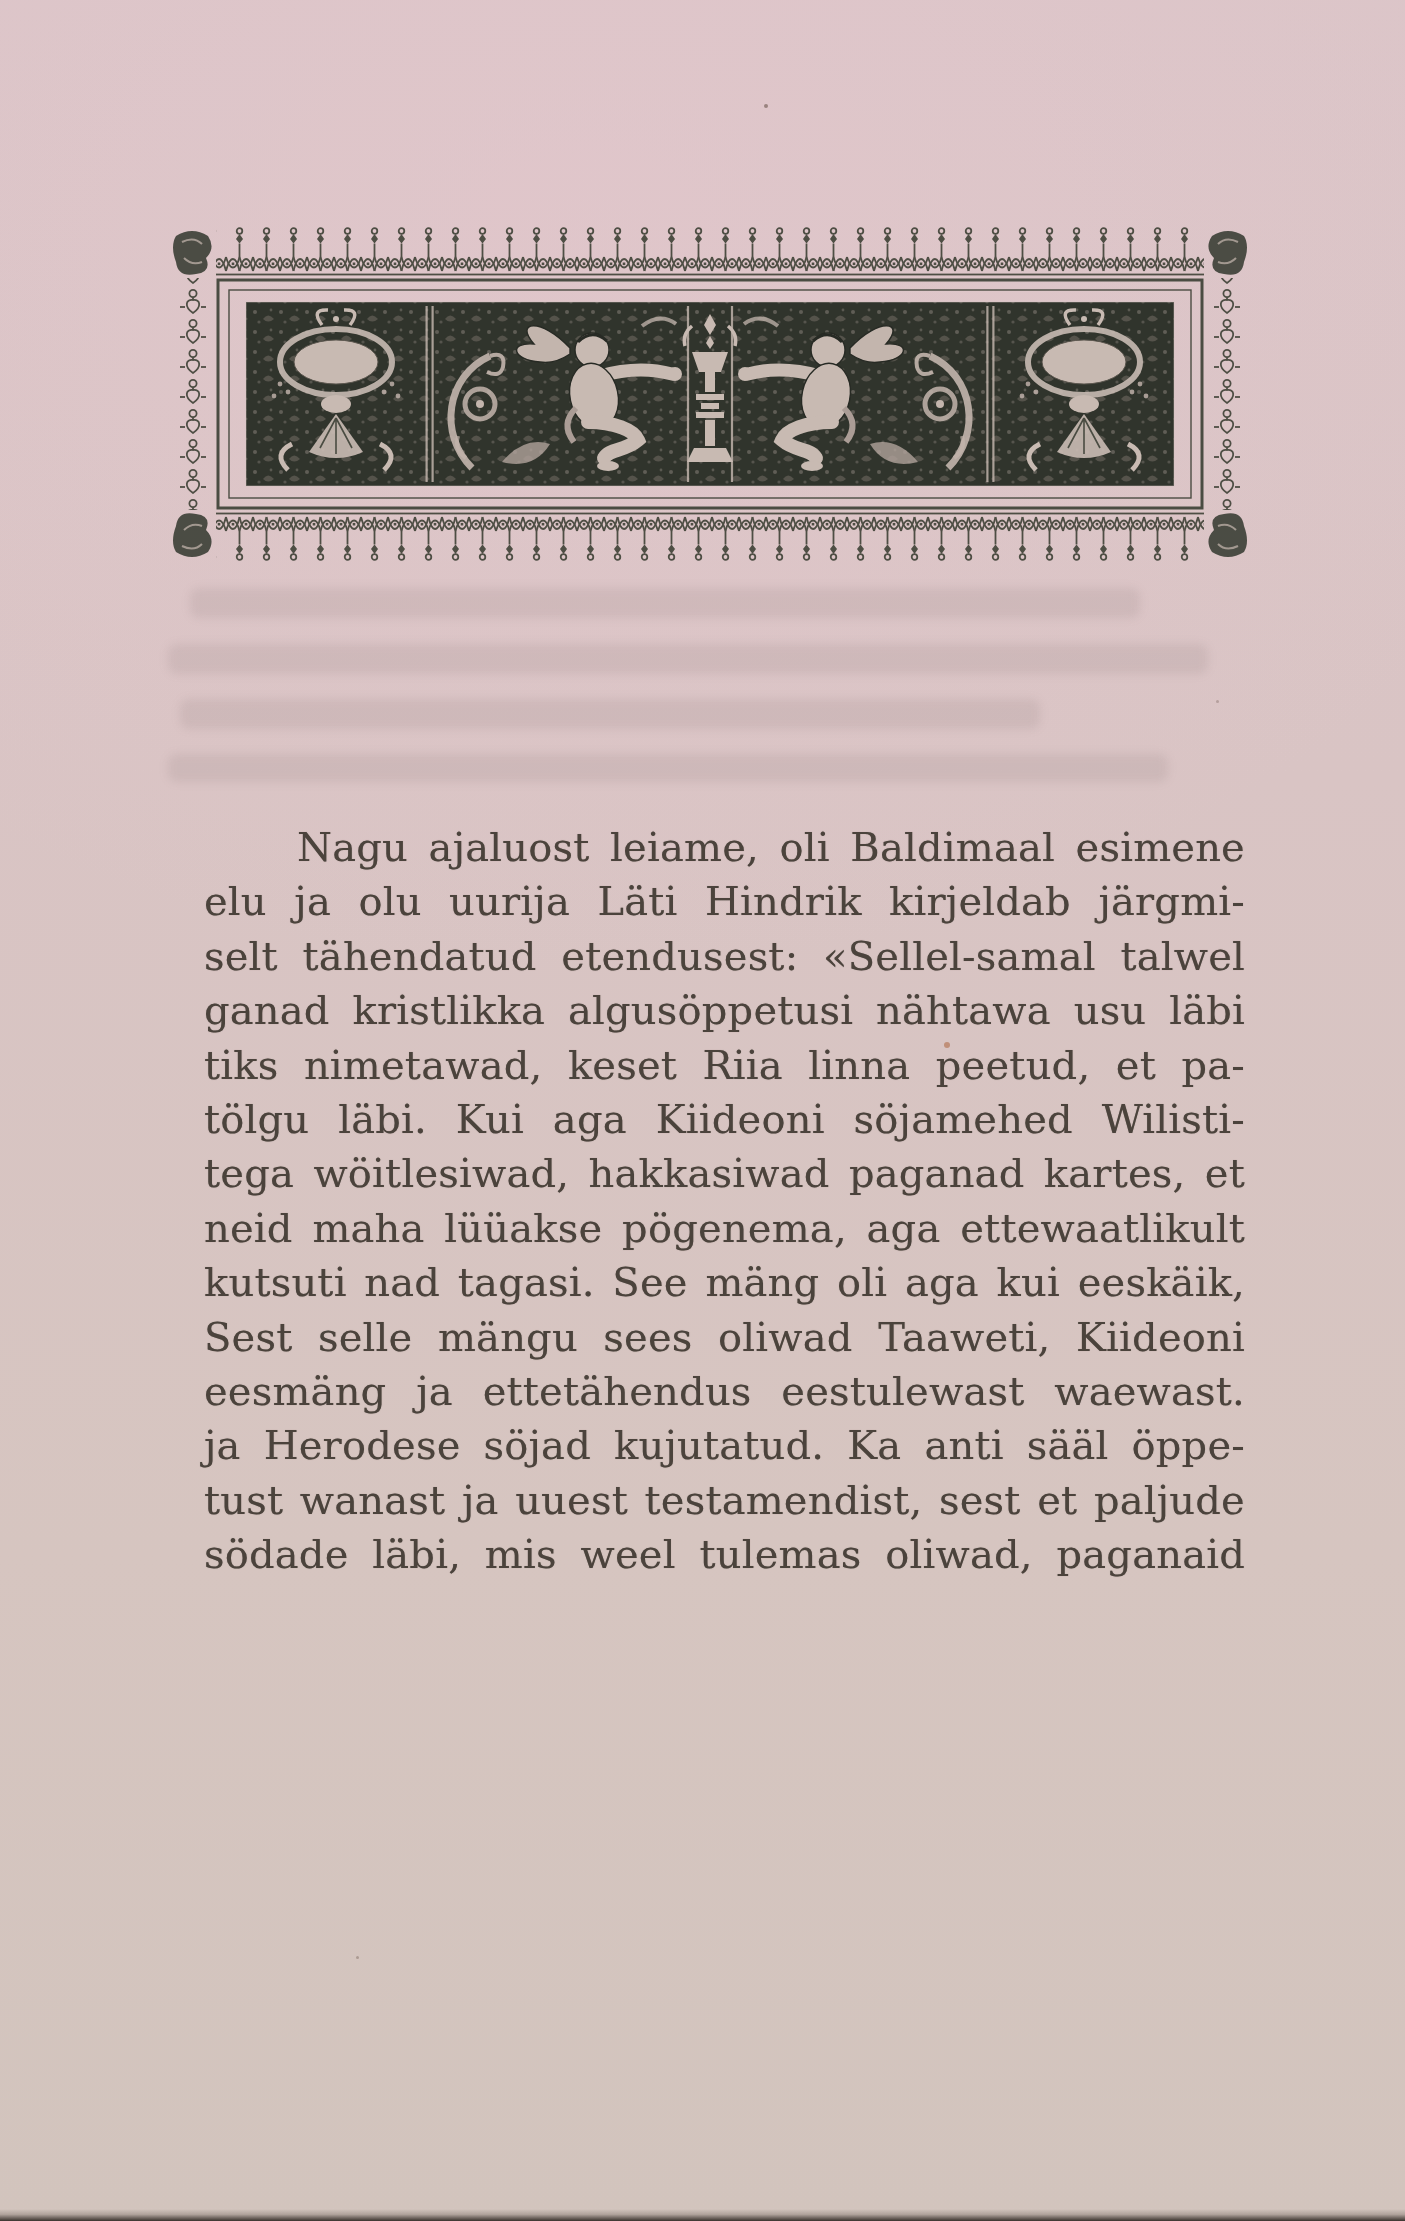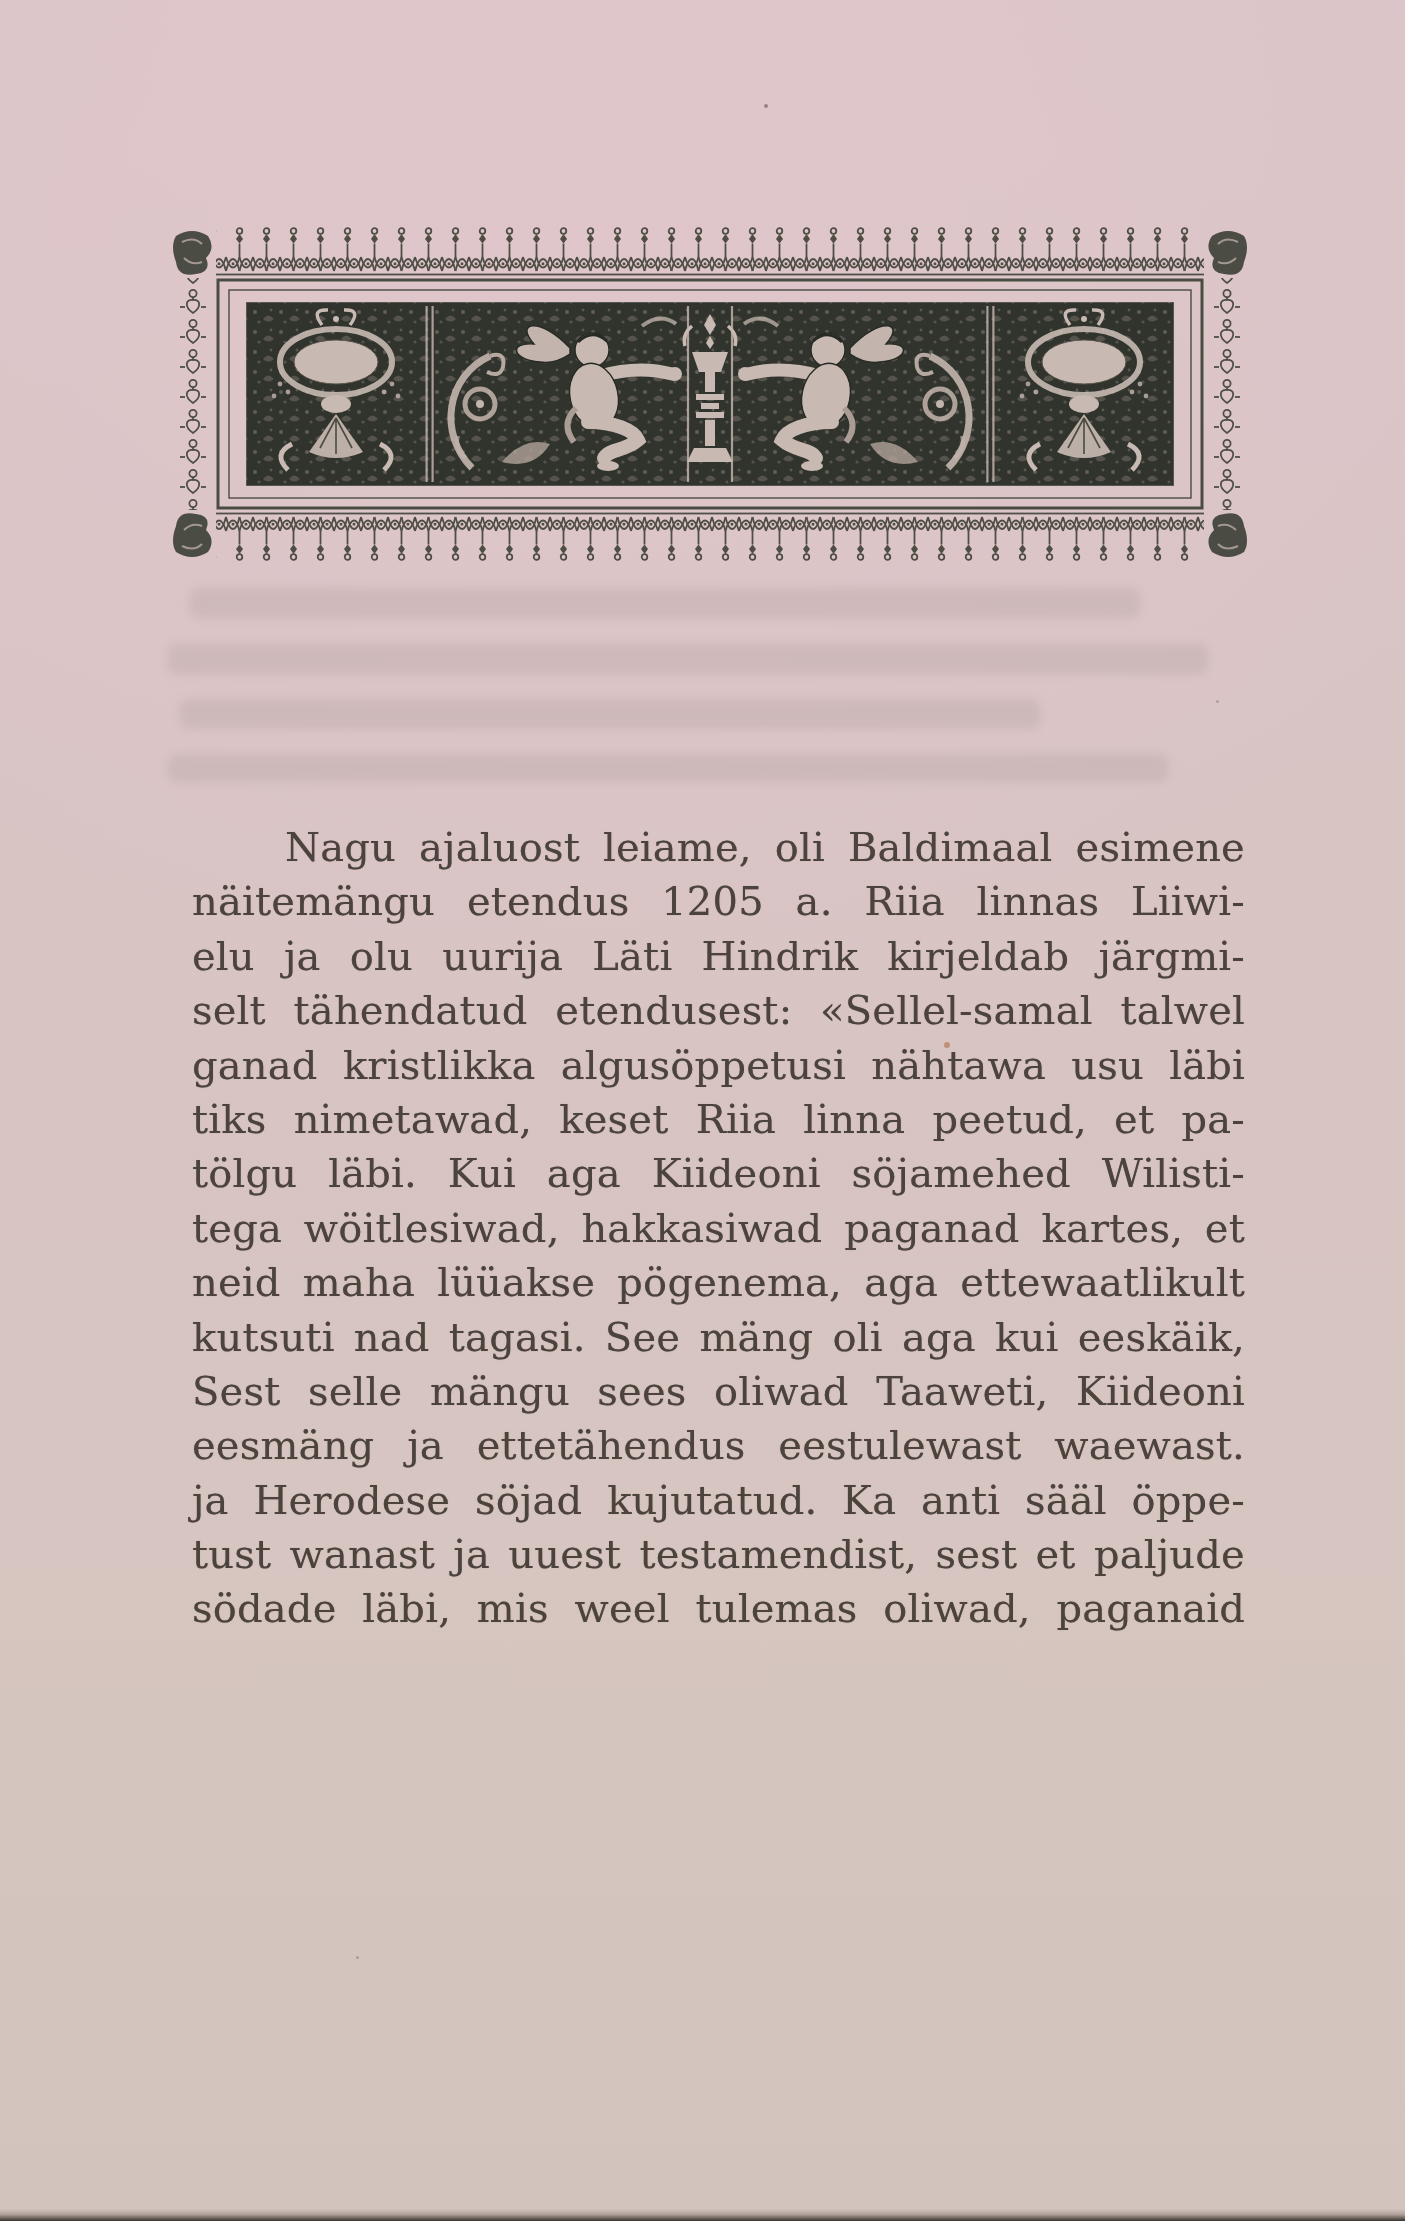--- a/index.html
+++ b/index.html
@@ -34,20 +34,21 @@
     color:#4b433c;
     text-shadow:0 0 0.7px rgba(75,67,60,.5);
   }
   .textline{
     text-align:justify;
     text-align-last:justify;
     line-height:54.4px;
     height:54.4px;
     white-space:normal;
     letter-spacing:0.2px;
+    margin-left:12px;
   }
   .textline.indent{padding-left:93px;}
   .speck{position:absolute;border-radius:50%;}
   .sp1{left:764px;top:104px;width:4px;height:4px;background:rgba(96,76,66,.55);}
   .sp2{left:944px;top:1042px;width:6px;height:6px;background:rgba(176,108,72,.6);}
   .sp3{left:356px;top:1956px;width:3px;height:3px;background:rgba(96,76,66,.35);}
   .sp4{left:1216px;top:700px;width:3px;height:3px;background:rgba(96,76,66,.3);}
   .bottom-edge{
     position:absolute;left:0;bottom:0;width:100%;height:12px;
     background:linear-gradient(180deg, rgba(74,62,55,0) 0%, rgba(74,62,55,.25) 45%, #3a322d 100%);
@@ -192,21 +193,20 @@
 
   <div class="ghost">
     <div class="smudge g1"></div>
     <div class="smudge g2"></div>
     <div class="smudge g3"></div>
     <div class="smudge g4"></div>
   </div>
 
   <div class="text-block">
     <div class="textline indent">Nagu ajaluost leiame, oli Baldimaal esimene</div>
-    <div class="textline">näitemängu etendus 1205 a. Riia linnas Liiwi-</div>
     <div class="textline">elu ja olu uurija Läti Hindrik kirjeldab järgmi-</div>
     <div class="textline">selt tähendatud etendusest: «Sellel-samal talwel</div>
     <div class="textline">ganad kristlikka algusöppetusi nähtawa usu läbi</div>
     <div class="textline">tiks nimetawad, keset Riia linna peetud, et pa-</div>
     <div class="textline">tölgu läbi. Kui aga Kiideoni söjamehed Wilisti-</div>
     <div class="textline">tega wöitlesiwad, hakkasiwad paganad kartes, et</div>
     <div class="textline">neid maha lüüakse pögenema, aga ettewaatlikult</div>
     <div class="textline">kutsuti nad tagasi. See mäng oli aga kui eeskäik,</div>
     <div class="textline">Sest selle mängu sees oliwad Taaweti, Kiideoni</div>
     <div class="textline">eesmäng ja ettetähendus eestulewast waewast.</div>

